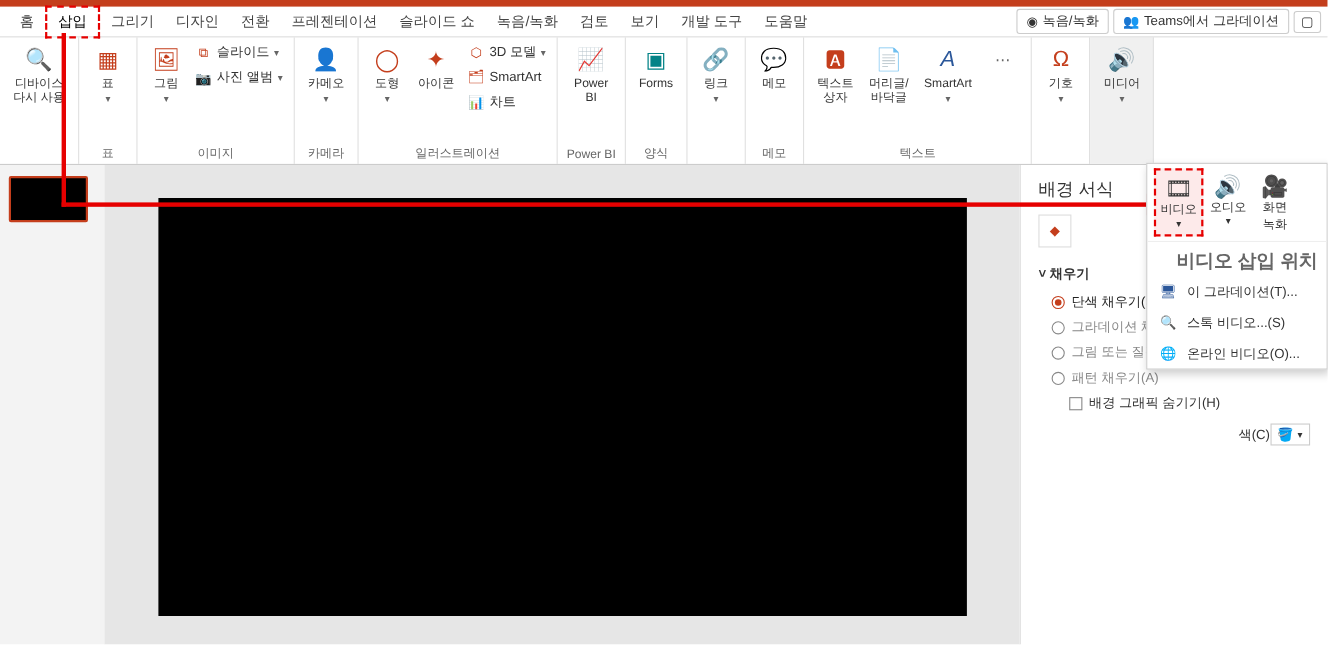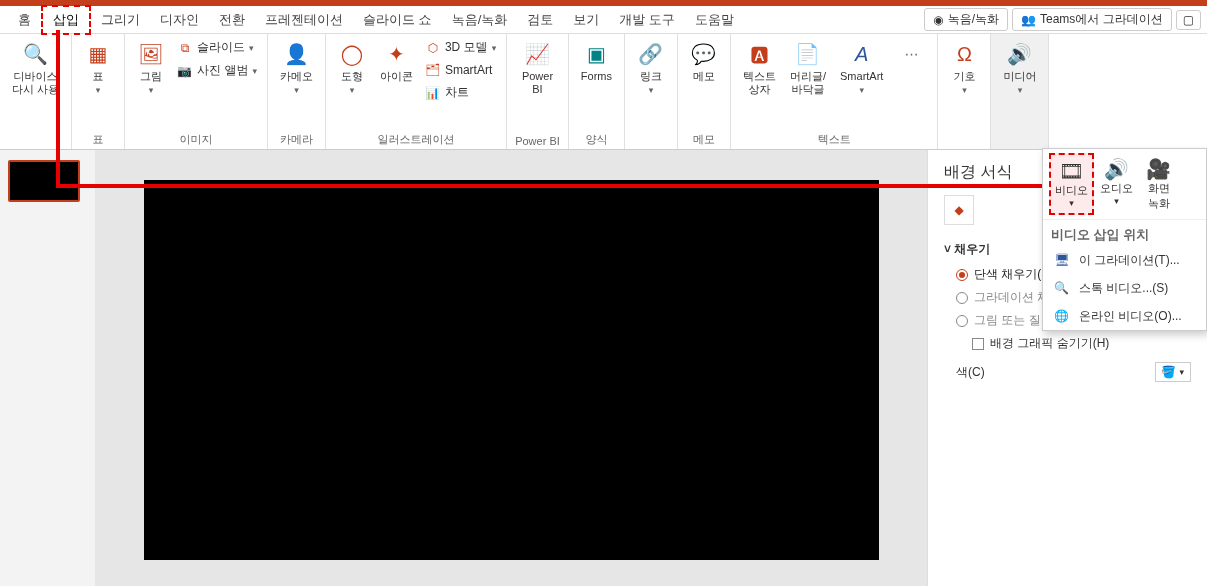--- a/index.html
+++ b/index.html
@@ -34,30 +34,30 @@
 .fp-title { font-size: 16px; font-weight: 400; margin-bottom: 12px; }
 .fp-icon { width: 30px; height: 30px; border: 1px solid #ddd; display: flex; align-items: center; justify-content: center; margin-bottom: 16px; color: #c43e1c; }
 .fp-section { font-size: 12px; font-weight: bold; margin-bottom: 8px; cursor: pointer; }
 .fp-radio { display: flex; align-items: center; gap: 6px; font-size: 12px; margin: 6px 0 6px 12px; color: #888; }
 .fp-radio.sel { color: #222; }
 .fp-radio .rb { width: 12px; height: 12px; border: 1px solid #888; border-radius: 50%; display: inline-block; position: relative; }
 .fp-radio.sel .rb { border-color: #c43e1c; }
 .fp-radio.sel .rb::after { content:""; position:absolute; inset:2px; background:#c43e1c; border-radius:50%; }
 .fp-check { display: flex; align-items: center; gap: 6px; font-size: 12px; margin: 6px 0 6px 28px; }
 .fp-check .cb { width: 12px; height: 12px; border: 1px solid #888; display:inline-block; }
-.fp-row { display:flex; align-items:center; justify-content:space-between; margin:10px 0 0 12px; font-size:12px; }
+.fp-row { display:flex; align-items:center; justify-content:flex-end; margin:10px 0 0 12px; font-size:12px; }
 .colorbtn { border:1px solid #ccc; padding:2px 6px; display:flex; align-items:center; gap:3px; }
 .transinput { border:1px solid #ccc; width:60px; padding:2px 4px; font-size:12px; }
 
 .media-flyout { position: absolute; right: 0; top: 148px; width: 165px; background:#fff; border:1px solid #ccc; box-shadow: 2px 4px 8px rgba(0,0,0,.2); z-index: 50; }
 .media-buttons { display:flex; padding:4px 6px; gap:2px; }
 .mbtn { display:flex; flex-direction:column; align-items:center; padding:4px; font-size:11px; min-width:40px; }
 .mbtn.highlight { border: 2px dashed #e60000; background:#fdeaea; }
 .mbtn .mico { font-size:20px; height:24px; display:flex; align-items:center; }
-.fly-title { font-size:13px; padding:6px 8px 2px; color:#666; font-weight:bold; border-top:1px solid #eee; }
+.fly-title { font-size:17px; padding:6px 8px 2px; color:#666; font-weight:bold; border-top:1px solid #eee;text-align:right; }
 .fly-item { display:flex; align-items:center; gap:8px; padding:5px 10px; font-size:12px; cursor:pointer; }
 .fly-item .fi { width:18px; height:18px; display:inline-flex; align-items:center; justify-content:center; color:#2b579a; }
 
 .arrow { position:absolute; top:184px; left:56px; width:1000px; height:4px; background:#e60000; z-index:40; pointer-events:none; }
 .arrow::after { content:""; position:absolute; right:-2px; top:-8px; border-left:16px solid #e60000; border-top:10px solid transparent; border-bottom:10px solid transparent; }
 .arrow::before { content:""; position:absolute; left:0; top:0; width:4px; height:-0px; }
 .arrow-vert { position:absolute; left:56px; top:30px; width:4px; height:158px; background:#e60000; z-index:40; pointer-events:none; }
 </style>
 </head>
 <body>
@@ -282,20 +282,24 @@
         <span>단색 채우기(S)</span>
       </label>
     <label class="fp-radio">
         <span class="rb"></span>
         <span>그라데이션 채우기(G)</span>
       </label>
     <label class="fp-radio">
         <span class="rb"></span>
         <span>그림 또는 질감 채우기</span>
       </label>
+    <label class="fp-radio">
+        <span class="rb"></span>
+        <span>패턴 채우기(A)</span>
+      </label>
     <label class="fp-check">
         <span class="cb"></span>
         <span>배경 그래픽 숨기기(H)</span>
       </label>
     <div class="fp-row">
       <span>색(C)</span>
       <div class="colorbtn">
           <span>🪣</span>
           <span style="font-size:9px">▾</span>
         </div>

